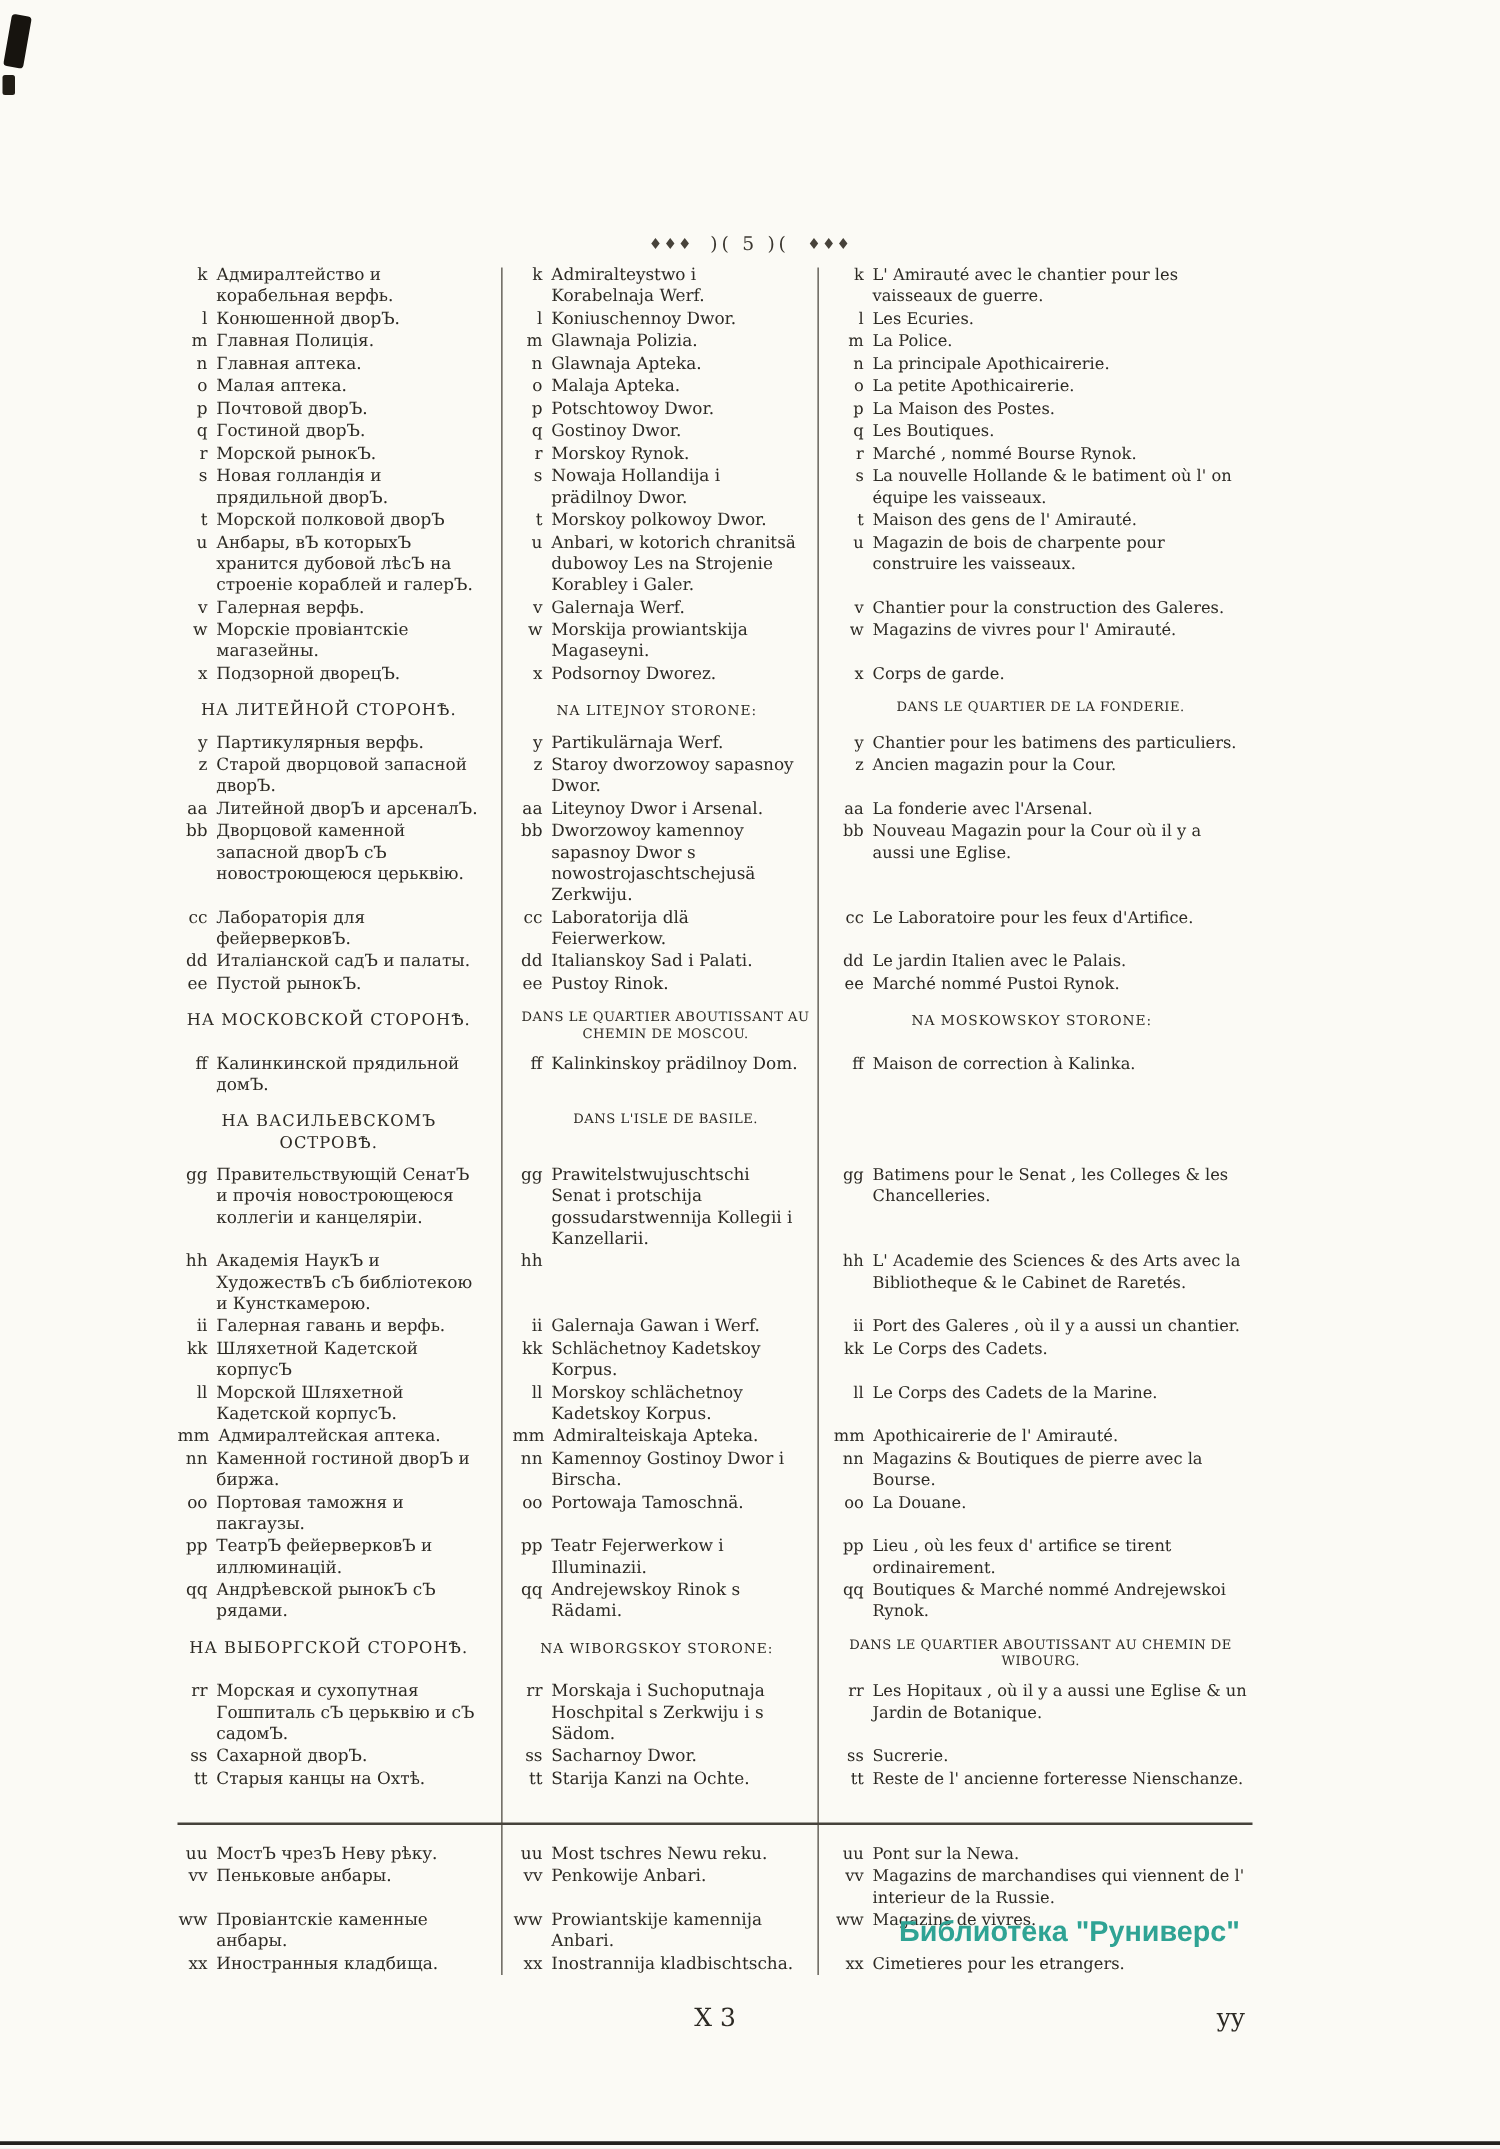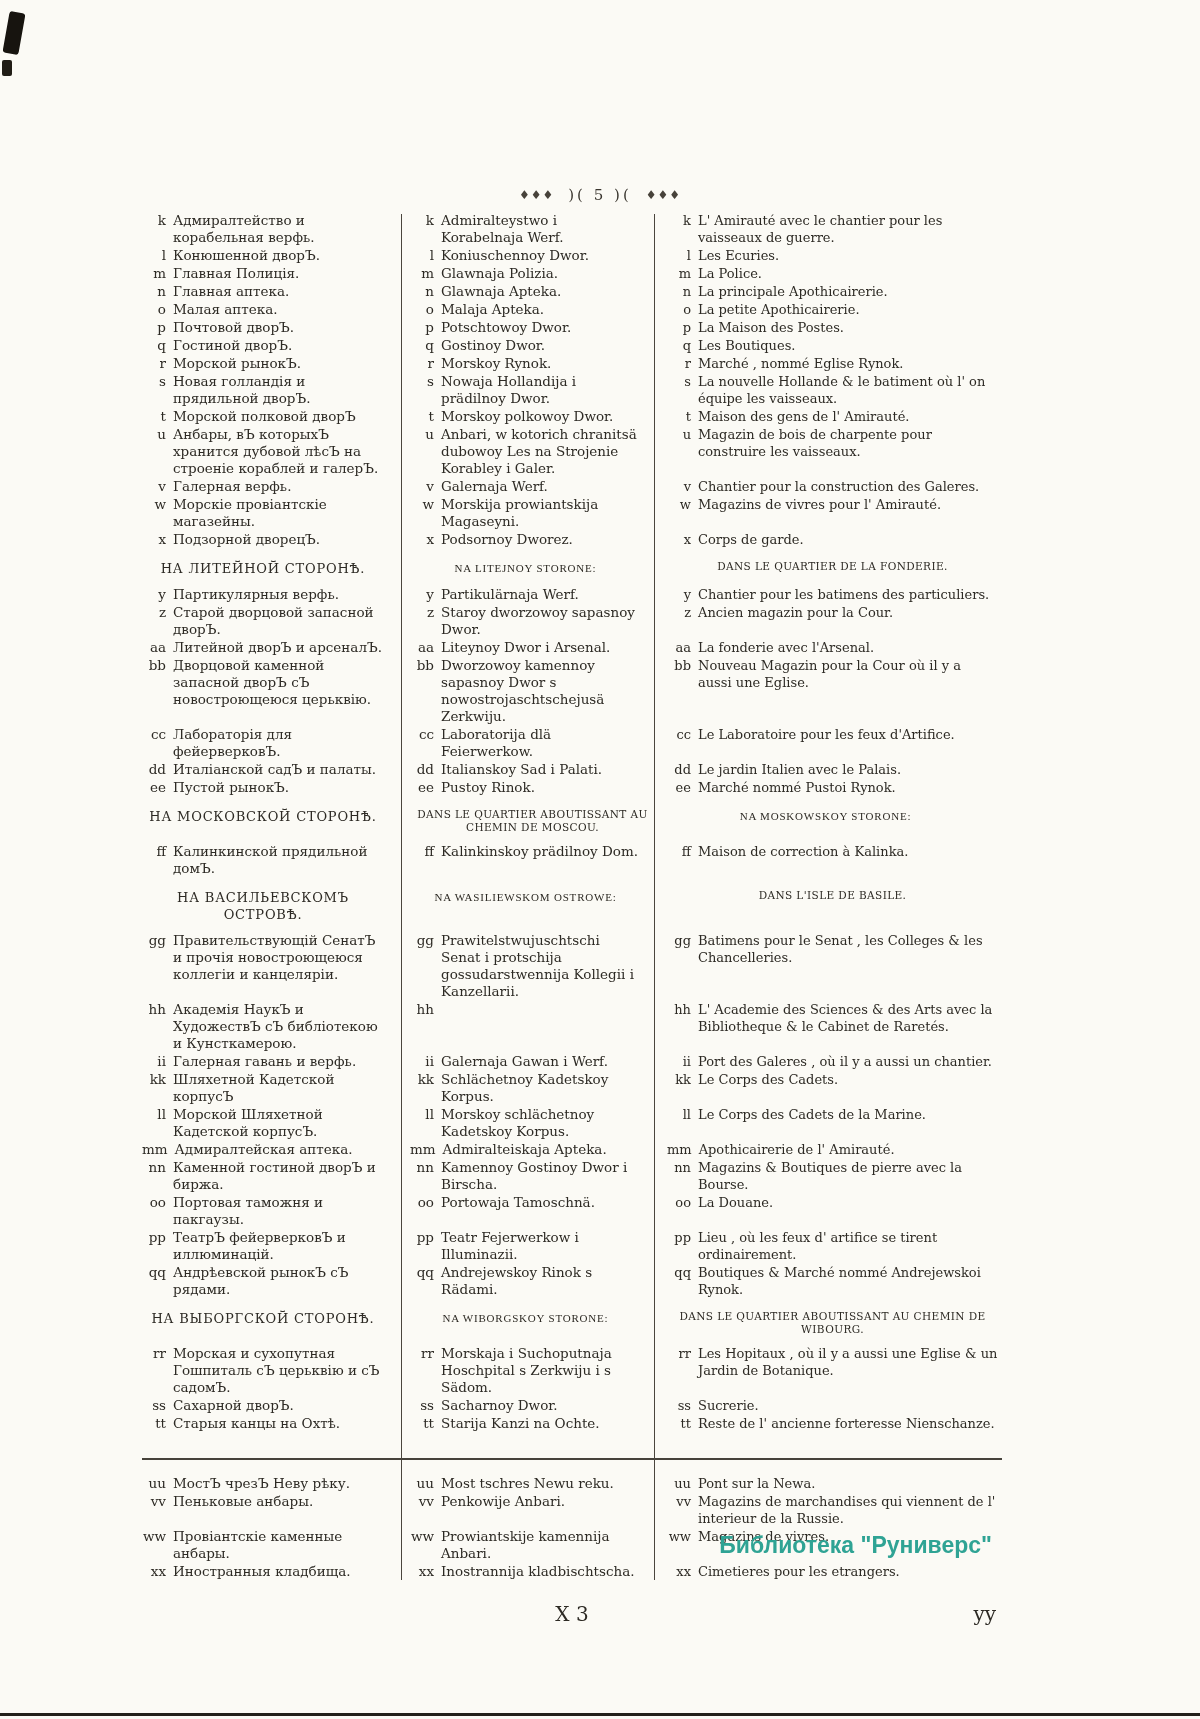--- a/index.html
+++ b/index.html
@@ -48,21 +48,21 @@
   .entry-row { margin-bottom:1px; }
   .entry-row .cell { display:flex; align-items:baseline; }
   .key { flex:0 0 24px; text-align:right; padding-right:7px; }
   .text { flex:1; }
 
   .section-row .cell {
     display:block; text-align:center;
     padding-top:11px; padding-bottom:9px;
   }
   .section-row .col1 { font-size:13px; letter-spacing:0.8px; }
-  .section-row .col2 { font-size:11px; letter-spacing:0.8px;font-family:Liberation Serif, serif; }
+  .section-row .col2 { font-size:11px; letter-spacing:0.8px; }
   .section-row .col3 { font-size:10.5px; letter-spacing:0.4px; line-height:13px; }
 
   .row-rule {
     border-top:2px solid #46423b;
     margin:26px 0 15px 0;
   }
 
   .page-foot {
     position:relative;
     margin-top:22px;
@@ -218,21 +218,21 @@
           <div class="cell col1">
             <span class="key">r</span>
             <span class="text">Морской рынокЪ.</span>
           </div>
           <div class="cell col2">
             <span class="key">r</span>
             <span class="text">Morskoy Rynok.</span>
           </div>
           <div class="cell col3">
             <span class="key">r</span>
-            <span class="text">Marché , nommé Eglise Rynok.</span>
+            <span class="text">Marché , nommé Bourse Rynok.</span>
           </div>
         </div>
         <div class="row entry-row">
           <div class="cell col1">
             <span class="key">s</span>
             <span class="text">Новая голландія и прядильной дворЪ.</span>
           </div>
           <div class="cell col2">
             <span class="key">s</span>
             <span class="text">Nowaja Hollandija i prädilnoy Dwor.</span>
@@ -429,21 +429,20 @@
             <span class="key">ff</span>
             <span class="text">Kalinkinskoy prädilnoy Dom.</span>
           </div>
           <div class="cell col3">
             <span class="key">ff</span>
             <span class="text">Maison de correction à Kalinka.</span>
           </div>
         </div>
         <div class="row section-row">
           <div class="cell col1">НА ВАСИЛЬЕВСКОМЪ ОСТРОВѢ.</div>
-          <div class="cell col2">NA WASILIEWSKOM OSTROWE:</div>
           <div class="cell col3">DANS L'ISLE DE BASILE.</div>
         </div>
         <div class="row entry-row">
           <div class="cell col1">
             <span class="key">gg</span>
             <span class="text">Правительствующій СенатЪ и прочія новостроющеюся коллегіи и канцеляріи.</span>
           </div>
           <div class="cell col2">
             <span class="key">gg</span>
             <span class="text">Prawitelstwujuschtschi Senat i protschija gossudarstwennija Kollegii i Kanzellarii.</span>

